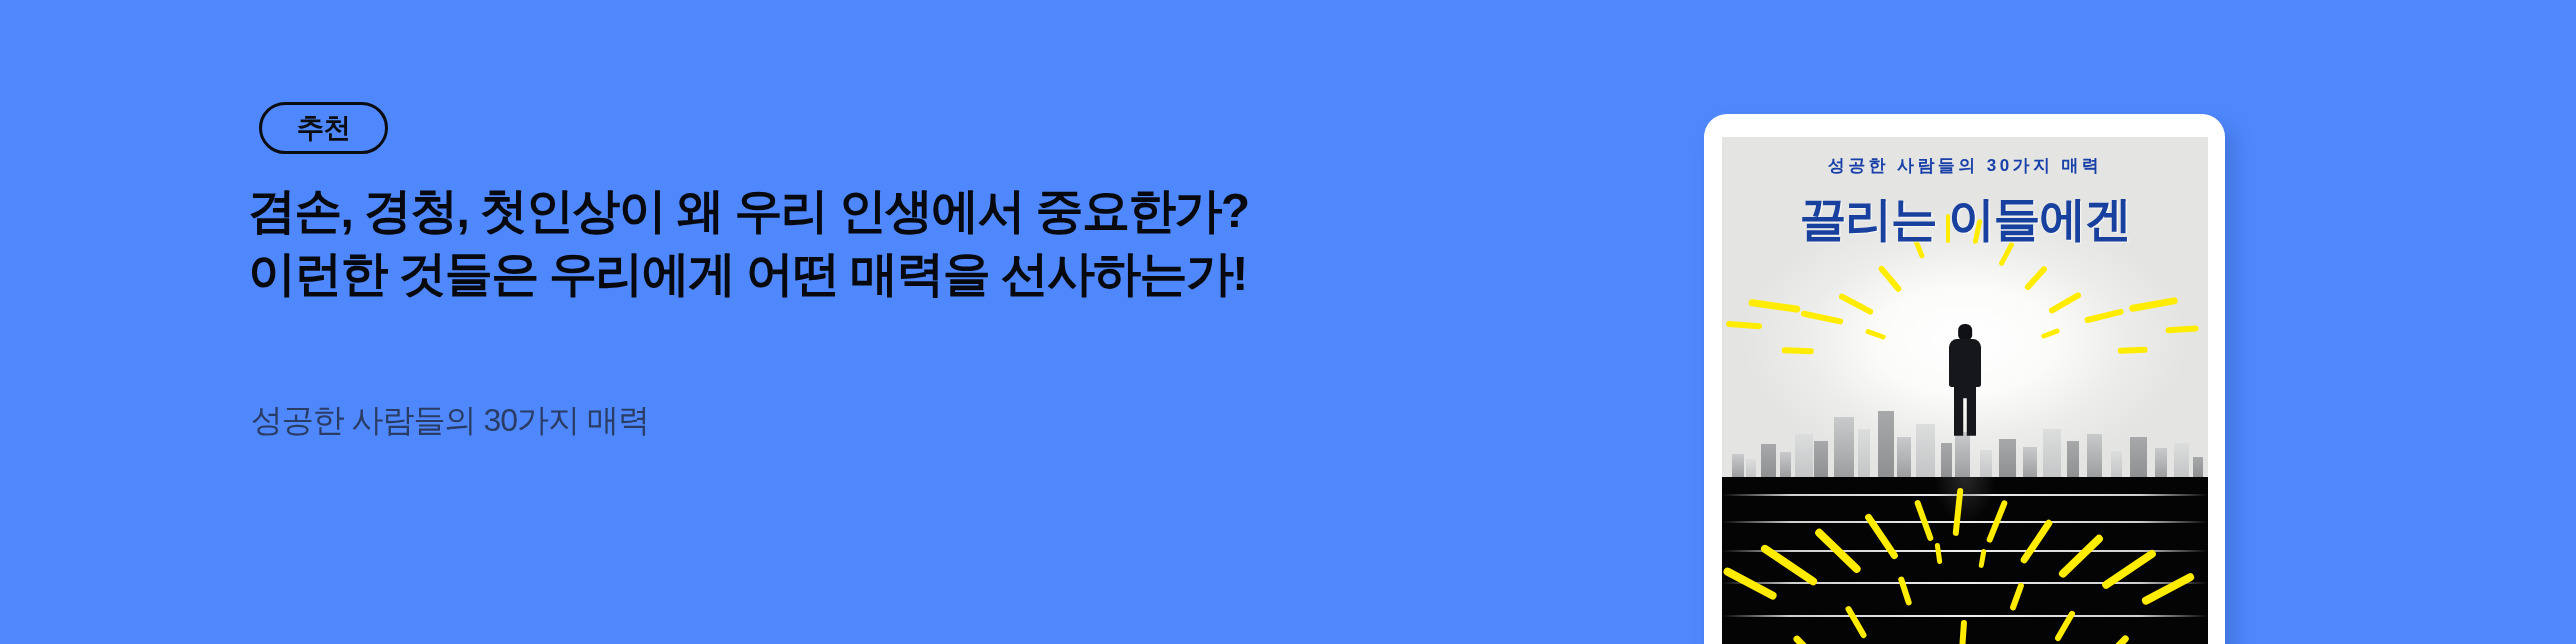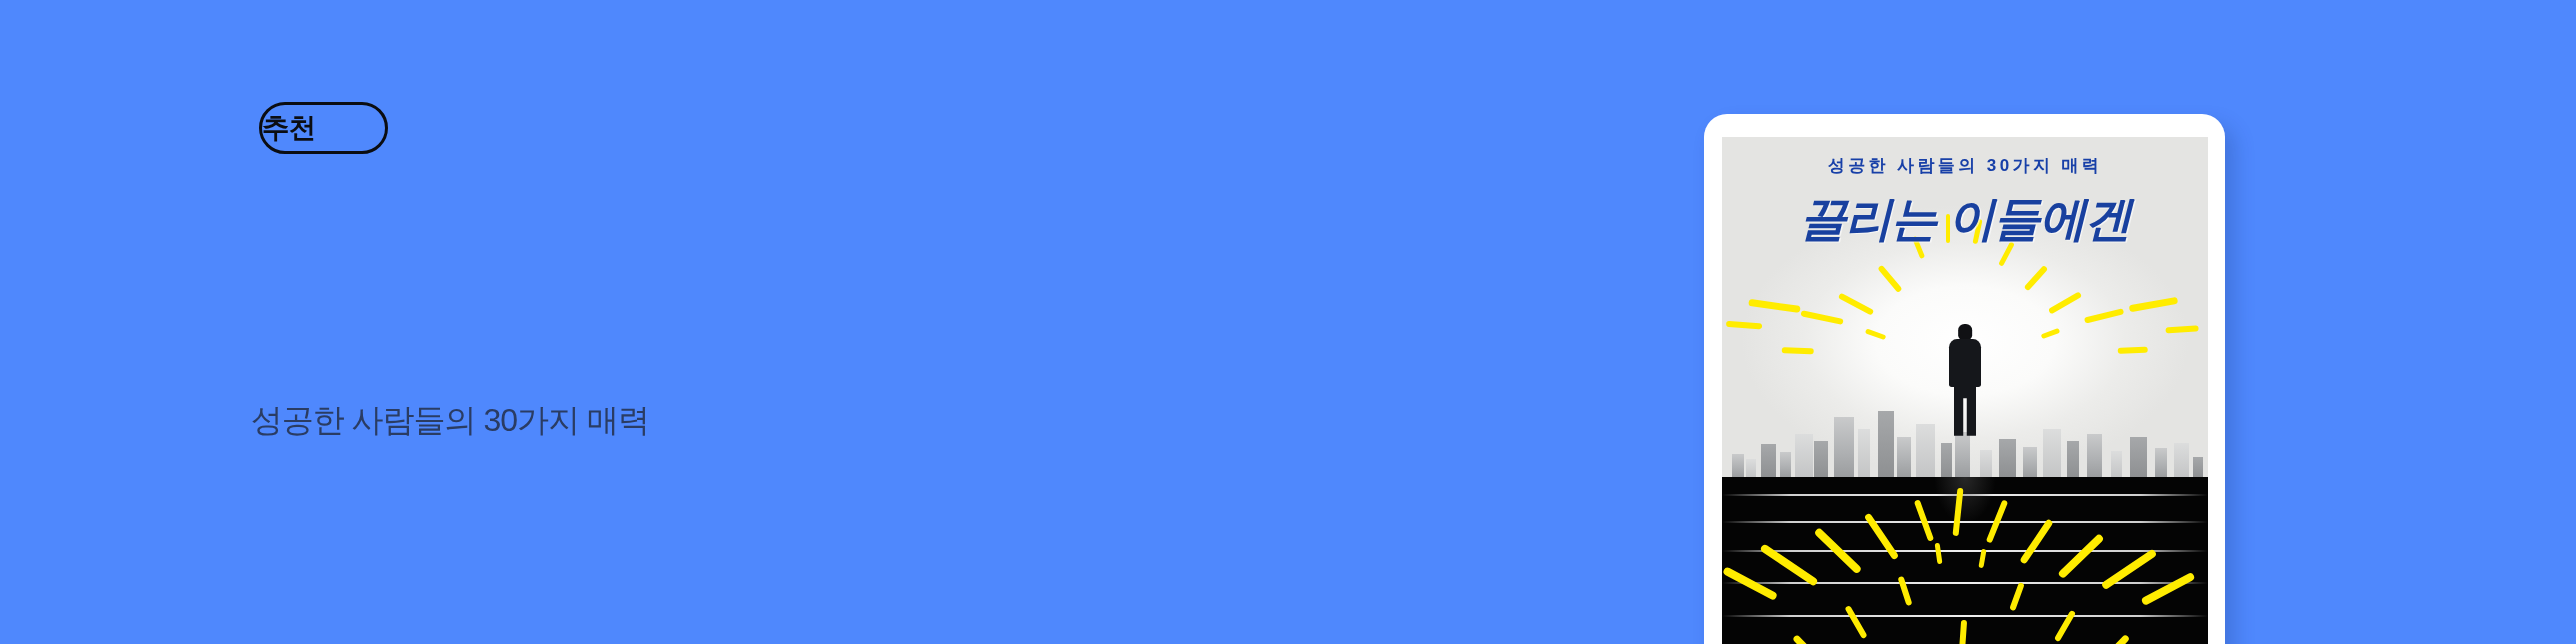--- a/index.html
+++ b/index.html
@@ -34,20 +34,21 @@
     position: absolute;
     left: 11px;
     top: 102px;
     width: 129px;
     height: 52px;
     box-sizing: border-box;
     border: 3.4px solid #0b0d12;
     border-radius: 27.4px;
     display: flex;
     align-items: center;
+    justify-content: center;
     background: transparent;
   }
   .badge-label {
     font-size: 27.4px;
     font-weight: 700;
     color: #0b0d12;
     letter-spacing: -0.7px;
     line-height: 1;
   }
 
@@ -215,21 +216,21 @@
     width: 100%;
     text-align: center;
     color: #18409f;
     font-size: 47px;
     font-weight: 700;
     line-height: 1.22;
     letter-spacing: -1.4px;
     z-index: 6;
     text-shadow: 1.4px 1.4px 0 rgba(255,255,255,0.6);
   }
-  .cover-title span { display: block; font-style: italic; }
+  .cover-title span { display: block; }
   .cover-en {
     position: absolute;
     left: 0;
     top: 177px;
     width: 100%;
     text-align: center;
     color: #1b3ea3;
     font-size: 19px;
     font-weight: 700;
     letter-spacing: -0.3px;
@@ -240,20 +241,24 @@
 <body>
 
 <div class="banner">
 
   <div class="text-col">
 
     <div class="badge">
       <span class="badge-label">추천</span>
     </div>
 
+    <div class="headline">
+      <span class="headline-line">겸손, 경청, 첫인상이 왜 우리 인생에서 중요한가?</span>
+      <span class="headline-line">이런한 것들은 우리에게 어떤 매력을 선사하는가!</span>
+    </div>
 
     <div class="subtext">
       <span class="subtext-line">성공한 사람들의 30가지 매력</span>
     </div>
 
   </div>
 
   <div class="book-card">
     <div class="cover">
 

